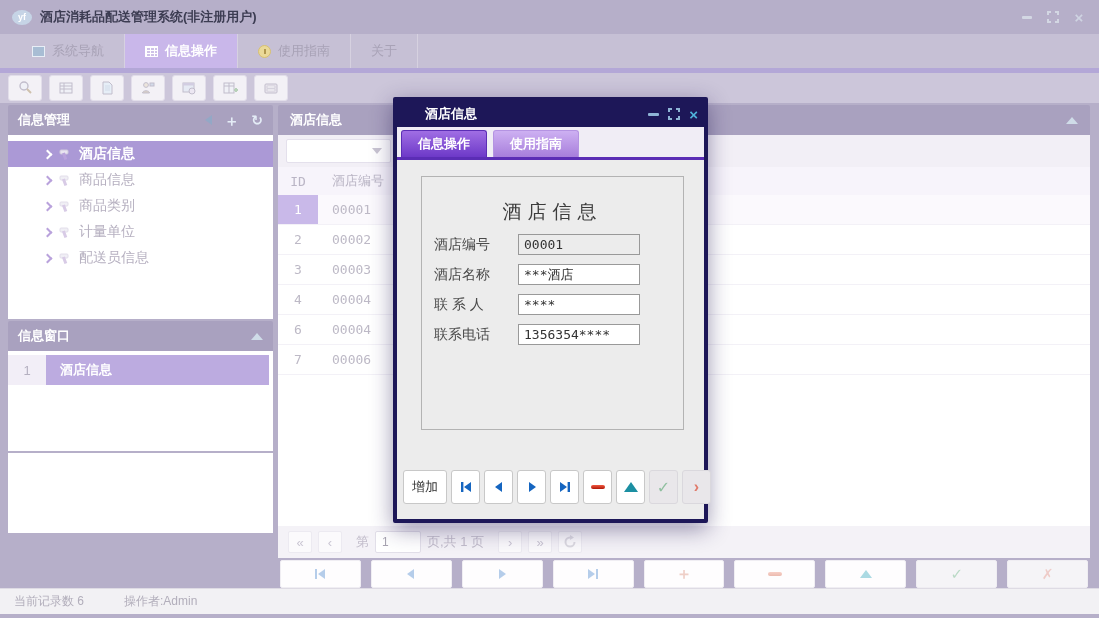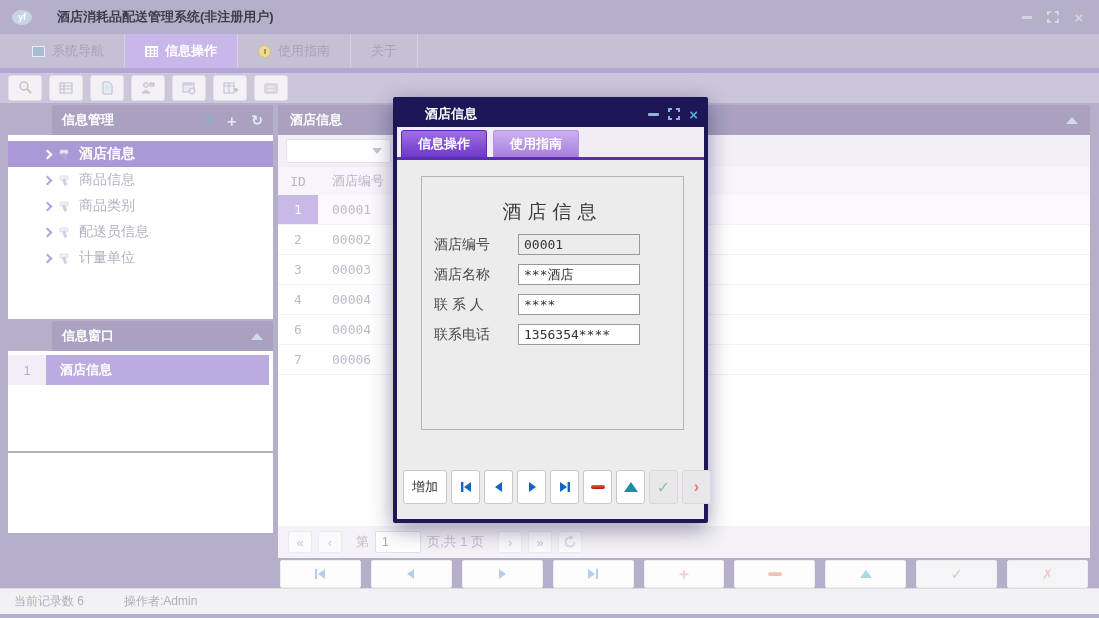--- a/index.html
+++ b/index.html
@@ -4,21 +4,21 @@
 <style>
   * { margin:0; padding:0; box-sizing:border-box; }
   html,body { width:1099px; height:618px; overflow:hidden; }
   body { font-family:"Liberation Sans","DejaVu Sans",sans-serif; background:#b6afc9; position:relative; }
 
   .app { position:absolute; inset:0; background:#b6afc9; }
 
   
   .titlebar { position:absolute; left:0; top:0; right:0; height:34px; display:flex; align-items:center; padding:0 12px; }
   .app-logo { width:20px; height:15px; border-radius:50%; background:#c6d4e6; color:#fff; font-size:9px; font-weight:bold;
-              display:flex; align-items:center; justify-content:center; margin-right:25px; }
+              display:flex; align-items:center; justify-content:center; margin-right:8px; }
   .title-text { font-size:13px; font-weight:bold; color:#3c3c52; }
   .win-controls { margin-left:auto; display:flex; align-items:center; gap:10px; }
   .wc { width:16px; height:14px; display:flex; align-items:center; justify-content:center; color:#d3d7e3; font-weight:bold; cursor:default; }
   .wc-min-bar { width:10px; height:3px; background:#d3d7e3; border-radius:1px; }
   .wc-close { font-size:15px; color:#cfd4e2; }
 
   
   .tabrow { position:absolute; left:0; top:34px; right:0; height:34px; background:#c6c0d5; display:flex; align-items:stretch; padding-left:12px; }
   .ntab { display:flex; align-items:center; gap:7px; padding:0 20px; font-size:13px; color:#a8a2b6; border-right:1px solid #d6d1e0; }
   .ntab.active { background:#c9b7ea; color:#ffffff; font-weight:bold; }
@@ -30,21 +30,21 @@
   .clock-icon::after { content:""; position:absolute; left:5px; top:3px; width:2px; height:5px; background:#b09850; }
   .accent-strip { position:absolute; left:0; top:68px; right:0; height:5px; background:#b3a7d7; }
 
   
   .toolbar { position:absolute; left:0; top:73px; right:0; height:30px; background:#ccc6da; display:flex; align-items:center; gap:7px; padding-left:8px; }
   .tbtn { width:34px; height:26px; background:#f3f1f6; border:1px solid #e2deea; border-radius:3px; display:flex; align-items:center; justify-content:center; }
   .tbtn svg { opacity:.55; }
 
   
   .sidebar { position:absolute; left:8px; top:105px; width:265px; }
-  .p-header { height:30px; background:#a9a1bf; color:#fff; font-size:13px; font-weight:bold; display:flex; align-items:center; padding:0 10px; border-radius:2px 2px 0 0;margin-left:44px; }
+  .p-header { height:30px; background:#a9a1bf; color:#fff; font-size:13px; font-weight:bold; display:flex; align-items:center; padding:0 10px; border-radius:2px 2px 0 0; }
   .ph-icons { margin-left:auto; display:flex; align-items:center; gap:12px; }
   .tri-left { width:0; height:0; border-top:5px solid transparent; border-bottom:5px solid transparent; border-right:7px solid #93a8c6; }
   .ph-plus { color:#e4ecf6; font-size:15px; font-weight:bold; line-height:1; }
   .ph-refresh { color:#e4ecf6; font-size:14px; line-height:1; }
   .tri-up { width:0; height:0; border-left:6px solid transparent; border-right:6px solid transparent; border-bottom:7px solid #cfdce8; }
 
   .tree { background:#fff; height:184px; padding-top:6px; }
   .titem { height:26px; display:flex; align-items:center; gap:7px; padding-left:16px; font-size:14px; color:#b6b0c0; }
   .titem.child { padding-left:36px; }
   .titem.selected { background:#ab99d6; color:#fff; font-weight:bold; }
@@ -263,29 +263,29 @@
             <rect x="5" y="5" width="3" height="7" fill="#cbbade" transform="rotate(-20 6 8)"></rect>
           </svg>
         <span>商品类别</span>
       </div>
       <div class="titem child">
         <span class="chev"></span>
         <svg class="tool-ic" width="14" height="13" viewBox="0 0 14 13">
             <rect x="2" y="2" width="8" height="4" rx="1" fill="#eceaf2" stroke="#d8d2e2"></rect>
             <rect x="5" y="5" width="3" height="7" fill="#cbbade" transform="rotate(-20 6 8)"></rect>
           </svg>
-        <span>配送员信息</span>
+        <span>计量单位</span>
       </div>
       <div class="titem child">
         <span class="chev"></span>
         <svg class="tool-ic" width="14" height="13" viewBox="0 0 14 13">
             <rect x="2" y="2" width="8" height="4" rx="1" fill="#eceaf2" stroke="#d8d2e2"></rect>
             <rect x="5" y="5" width="3" height="7" fill="#cbbade" transform="rotate(-20 6 8)"></rect>
           </svg>
-        <span>计量单位</span>
+        <span>配送员信息</span>
       </div>
     </div>
 
     <div class="sb-gap"></div>
     <div class="p-header">
       <span>信息窗口</span>
       <span class="ph-icons">
           <span class="tri-up"></span>
         </span>
     </div>

